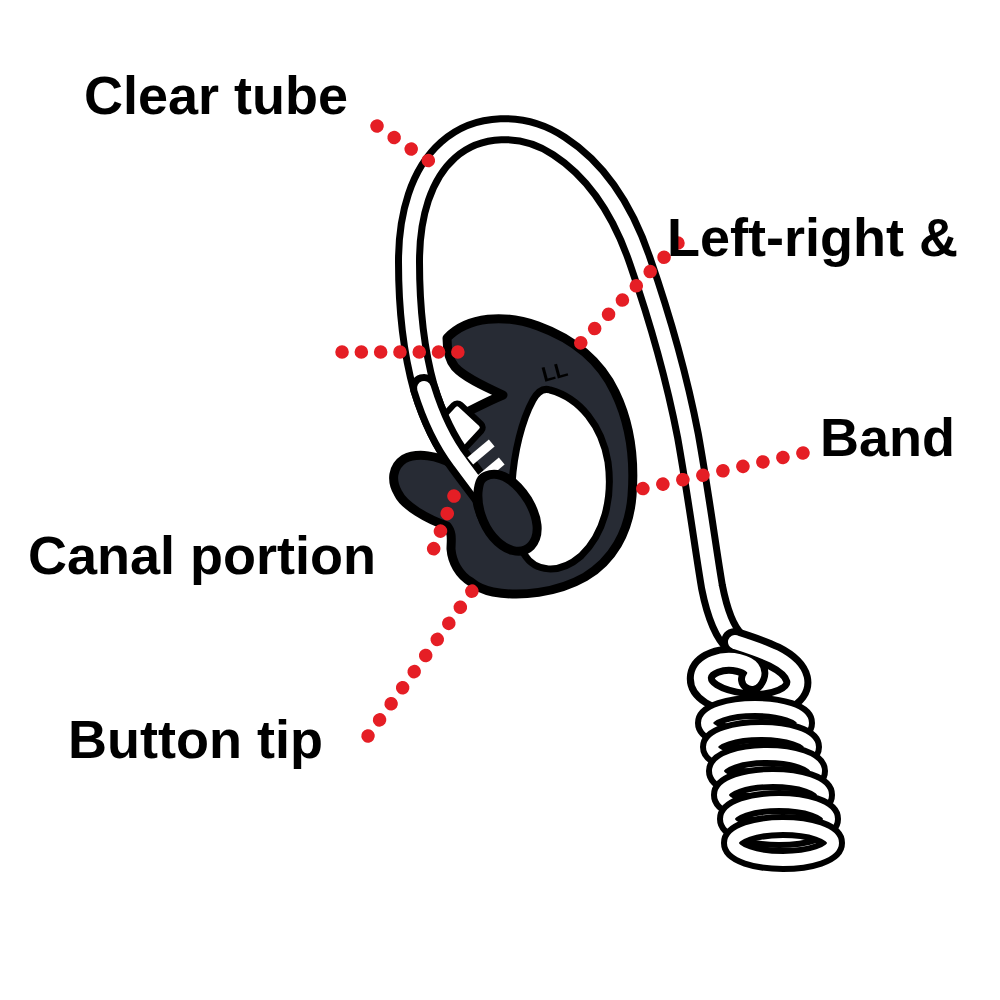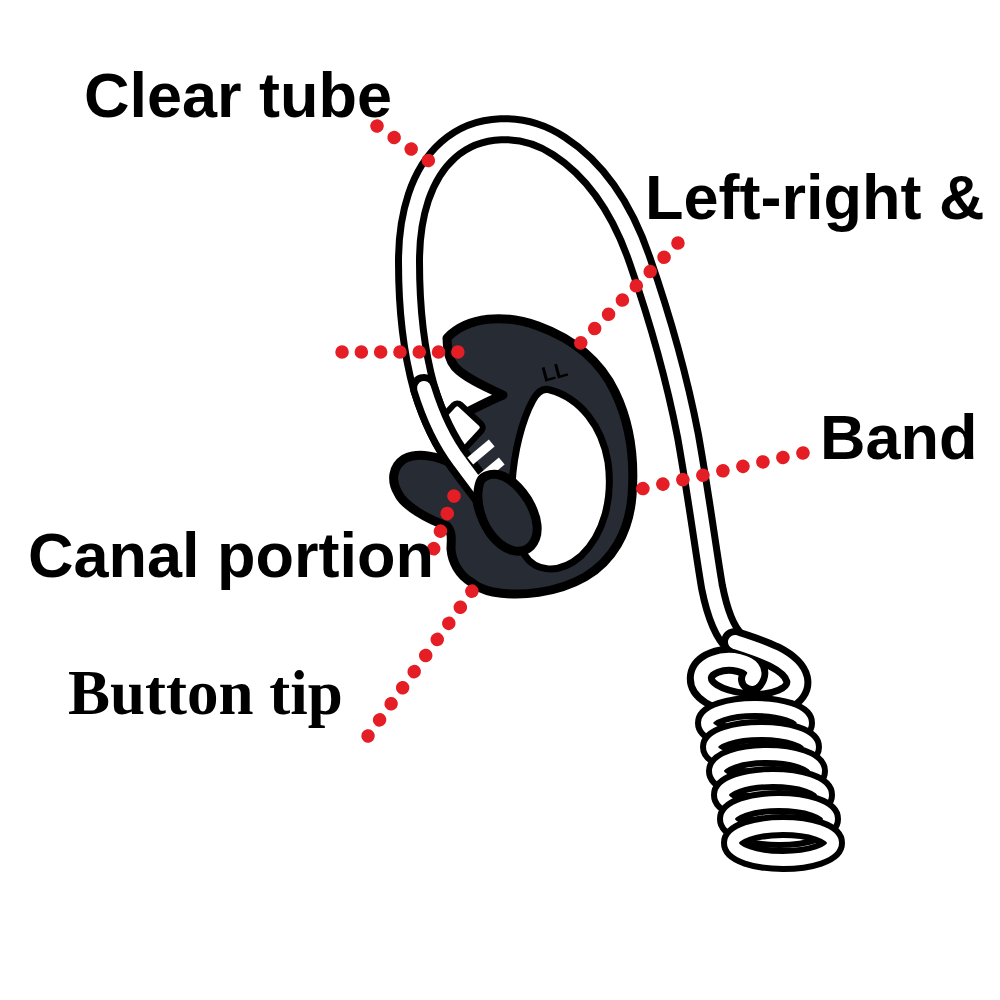--- a/index.html
+++ b/index.html
@@ -9,26 +9,26 @@
     height: 1000px;
     background: #ffffff;
     overflow: hidden;
     font-family: "Liberation Sans", sans-serif;
   }
   #art { position: absolute; left: 0; top: 0; }
 
   .label {
     position: absolute;
     font-weight: 700;
-    font-size: 63px;
+    font-size: 54px;
     line-height: 54px;
     color: #000000;
     white-space: nowrap;
   }
-  .label-2line { text-align: center; width: 335px; }
+  .label-2line { text-align: center; width: 335px; margin-top: 40px; }
 
   
   .t-out { fill: none; stroke: #000; stroke-width: 28; stroke-linecap: round; stroke-linejoin: round; }
   .t-in  { fill: none; stroke: #fff; stroke-width: 14; stroke-linecap: round; stroke-linejoin: round; }
   .c-out { fill: none; stroke: #000; stroke-width: 24; }
   .c-in  { fill: none; stroke: #fff; stroke-width: 12; }
 
   .mold    { stroke: #000; stroke-width: 9; stroke-linejoin: round; }
   .window  { fill: #ffffff; stroke: #000; stroke-width: 7; stroke-linejoin: round; }
   .clip    { fill: #ffffff; stroke: #000; stroke-width: 6; stroke-linejoin: round; }
@@ -135,14 +135,14 @@
 
   <div class="label label-2line" style="left:645px; top:170px;">
     <div>Left-right &amp;</div>
   </div>
 
 
   <div class="label" style="left:820px; top:410px;">Band</div>
 
   <div class="label" style="left:28px; top:528px;">Canal portion</div>
 
-  <div class="label" style="left:68px; top:666px;font-family:Liberation Serif, serif;">Button tip</div>
+  <div class="label" style="left:68px; top:712px;">Button tip</div>
 </div>
 
 </body></html>

